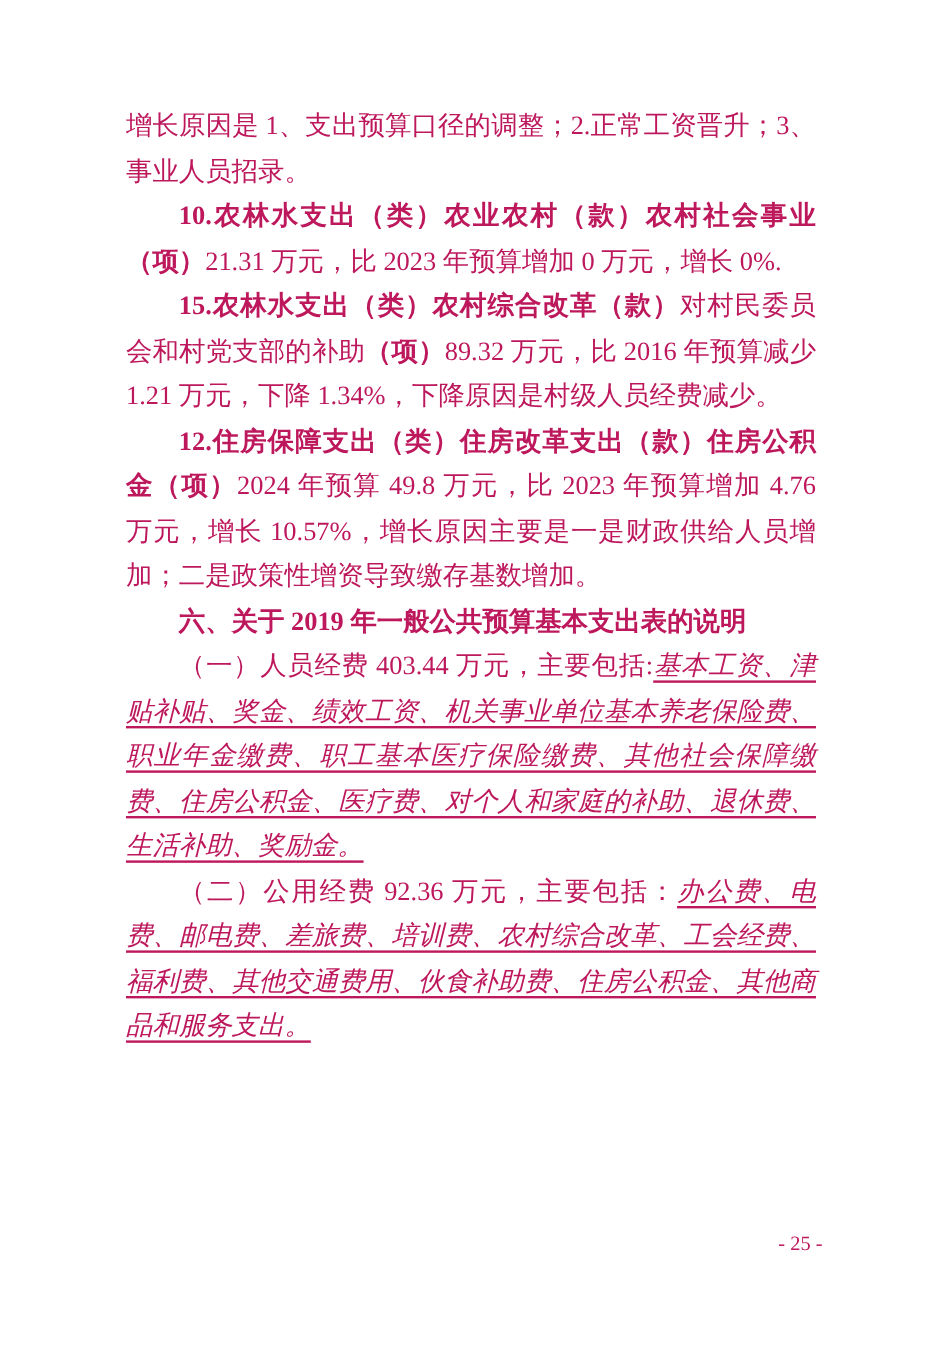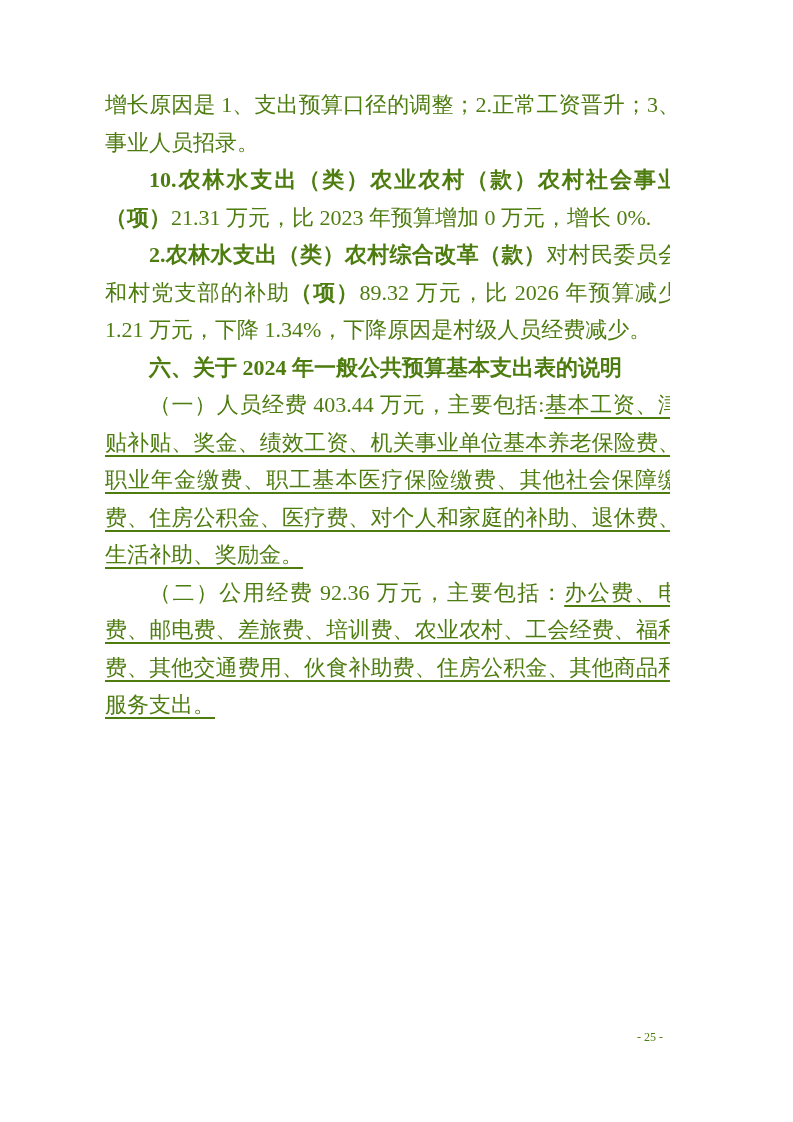--- a/index.html
+++ b/index.html
@@ -7,21 +7,22 @@
     padding: 0;
     background: #ffffff;
   }
   .page {
     position: relative;
     width: 670px;
     height: 1122px;
     background: #ffffff;
     overflow: hidden;
     font-family: "Liberation Serif", "DejaVu Serif", serif;
-    color: #4d7c0f;
+    color: #be185d;
+    padding-left: 23px;
   }
   .doc-body {
     position: absolute;
     left: 105px;
     top: 86px;
     width: 575px;
     font-size: 22px;
     line-height: 37.5px;
     text-align: justify;
     text-justify: inter-character;
@@ -33,37 +34,40 @@
   .indent {
     text-indent: 44px;
   }
   .seg-bold {
     font-weight: bold;
   }
   .seg-underline {
     text-decoration: underline;
     text-underline-offset: 5px;
     text-decoration-thickness: 1.5px;
+    font-style: italic;
   }
   .page-footer {
     position: absolute;
     left: 637px;
     top: 1026px;
     width: 60px;
-    font-size: 12px;
+    font-size: 17px;
     line-height: 22px;
+    text-align: center;
     font-family: "Liberation Serif", "DejaVu Serif", serif;
   }
 </style>
 </head>
 <body>
 
 <div class="page">
   <div class="doc-body">
     <p><span>增长原因是 1、支出预算口径的调整；2.正常工资晋升；3、事业人员招录。</span></p>
     <p class="indent"><span class="seg-bold">10.农林水支出（类）农业农村（款）农村社会事业（项）</span><span>21.31 万元，比 2023 年预算增加 0 万元，增长 0%.</span></p>
-    <p class="indent"><span class="seg-bold">2.农林水支出（类）农村综合改革（款）</span><span>对村民委员会和村党支部的补助</span><span class="seg-bold">（项）</span><span>89.32 万元，比 2026 年预算减少 1.21 万元，下降 1.34%，下降原因是村级人员经费减少。</span></p>
-    <p class="indent"><span class="seg-bold">六、关于 2024 年一般公共预算基本支出表的说明</span></p>
+    <p class="indent"><span class="seg-bold">15.农林水支出（类）农村综合改革（款）</span><span>对村民委员会和村党支部的补助</span><span class="seg-bold">（项）</span><span>89.32 万元，比 2016 年预算减少 1.21 万元，下降 1.34%，下降原因是村级人员经费减少。</span></p>
+    <p class="indent"><span class="seg-bold">12.住房保障支出（类）住房改革支出（款）住房公积金（项）</span><span>2024 年预算 49.8 万元，比 2023 年预算增加 4.76 万元，增长 10.57%，增长原因主要是一是财政供给人员增加；二是政策性增资导致缴存基数增加。</span></p>
+    <p class="indent"><span class="seg-bold">六、关于 2019 年一般公共预算基本支出表的说明</span></p>
     <p class="indent"><span>（一）人员经费 403.44 万元，主要包括:</span><span class="seg-underline">基本工资、津贴补贴、奖金、绩效工资、机关事业单位基本养老保险费、职业年金缴费、职工基本医疗保险缴费、其他社会保障缴费、住房公积金、医疗费、对个人和家庭的补助、退休费、生活补助、奖励金。</span></p>
-    <p class="indent"><span>（二）公用经费 92.36 万元，主要包括：</span><span class="seg-underline">办公费、电费、邮电费、差旅费、培训费、农业农村、工会经费、福利费、其他交通费用、伙食补助费、住房公积金、其他商品和服务支出。</span></p>
+    <p class="indent"><span>（二）公用经费 92.36 万元，主要包括：</span><span class="seg-underline">办公费、电费、邮电费、差旅费、培训费、农村综合改革、工会经费、福利费、其他交通费用、伙食补助费、住房公积金、其他商品和服务支出。</span></p>
   </div>
   <div class="page-footer">- 25 -</div>
 </div>
 
 </body></html>

